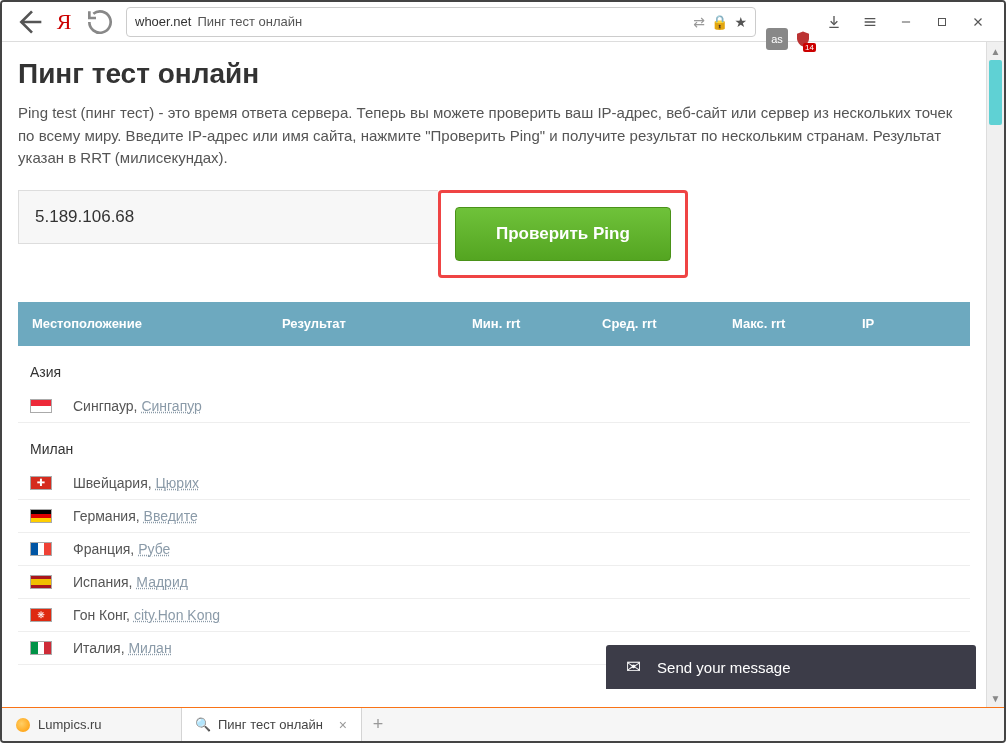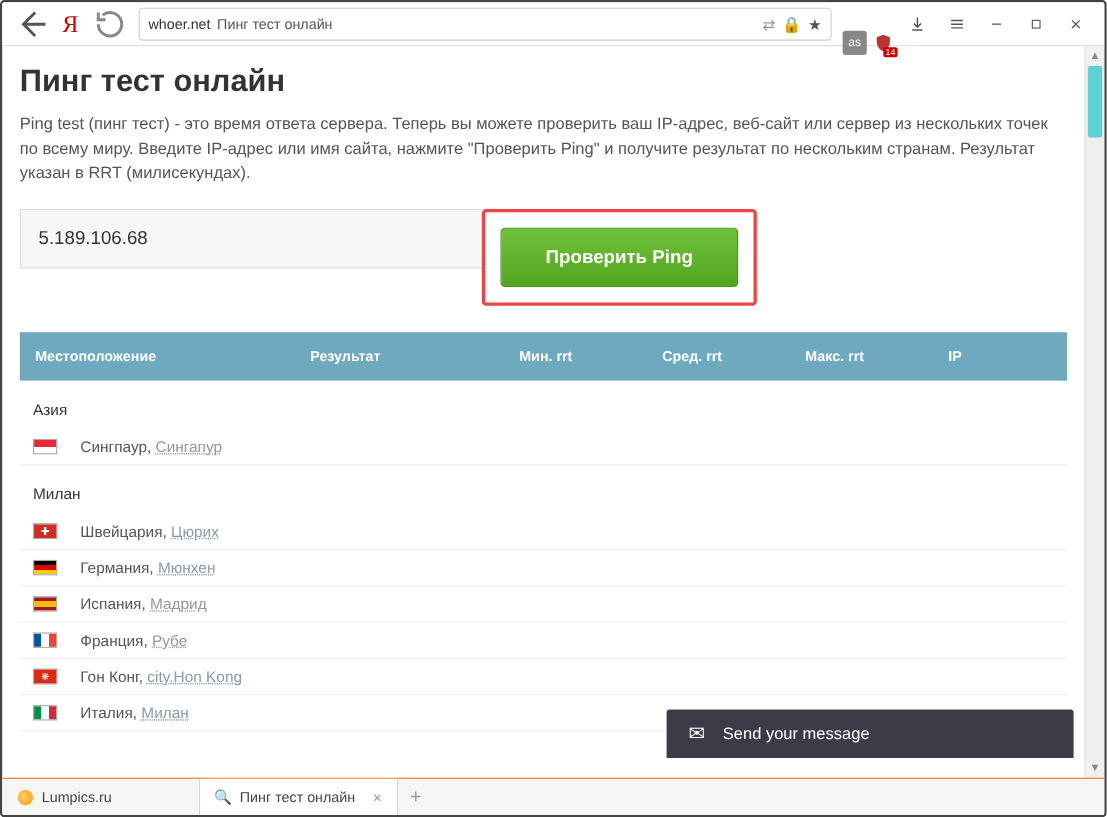--- a/index.html
+++ b/index.html
@@ -168,29 +168,29 @@
           <span class="flag flag-sg"></span>
           <span><span class="country">Сингпаур, </span><span class="city">Сингапур</span></span>
         </div>
         <div class="region">Милан</div>
         <div class="row">
           <span class="flag flag-ch"></span>
           <span><span class="country">Швейцария, </span><span class="city">Цюрих</span></span>
         </div>
         <div class="row">
           <span class="flag flag-de"></span>
-          <span><span class="country">Германия, </span><span class="city">Мюнхен</span></span>
+          <span><span class="country">Германия, </span><span class="city">Введите</span></span>
+        </div>
+        <div class="row">
+          <span class="flag flag-fr"></span>
+          <span><span class="country">Франция, </span><span class="city">Рубе</span></span>
         </div>
         <div class="row">
           <span class="flag flag-es"></span>
           <span><span class="country">Испания, </span><span class="city">Мадрид</span></span>
-        </div>
-        <div class="row">
-          <span class="flag flag-fr"></span>
-          <span><span class="country">Франция, </span><span class="city">Рубе</span></span>
         </div>
         <div class="row">
           <span class="flag flag-hk"></span>
           <span><span class="country">Гон Конг, </span><span class="city">city.Hon Kong</span></span>
         </div>
         <div class="row">
           <span class="flag flag-it"></span>
           <span><span class="country">Италия, </span><span class="city">Милан</span></span>
         </div>
       </div>

